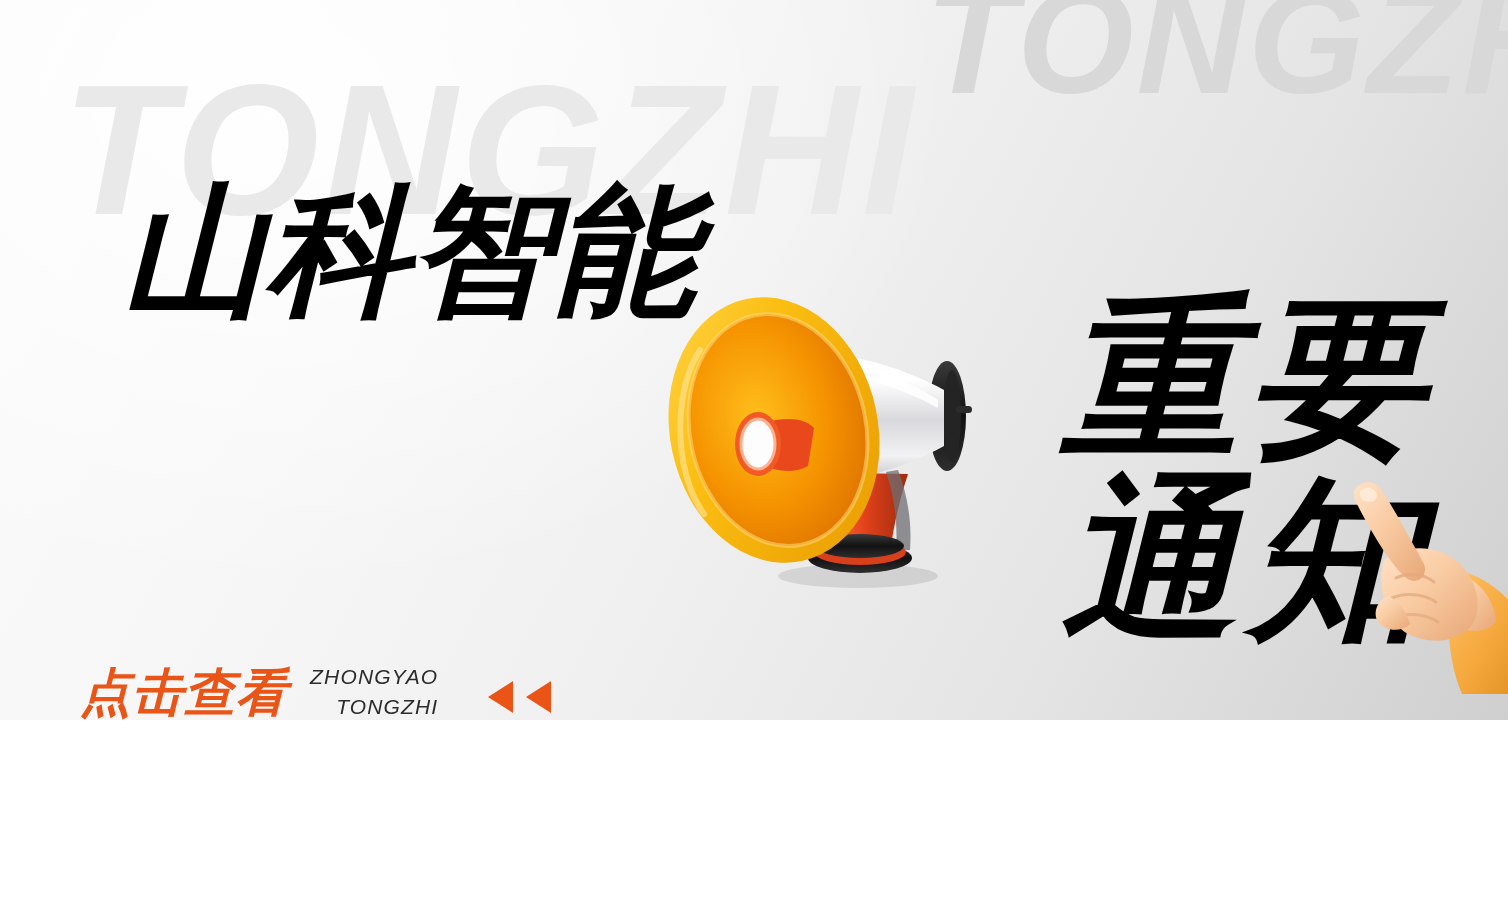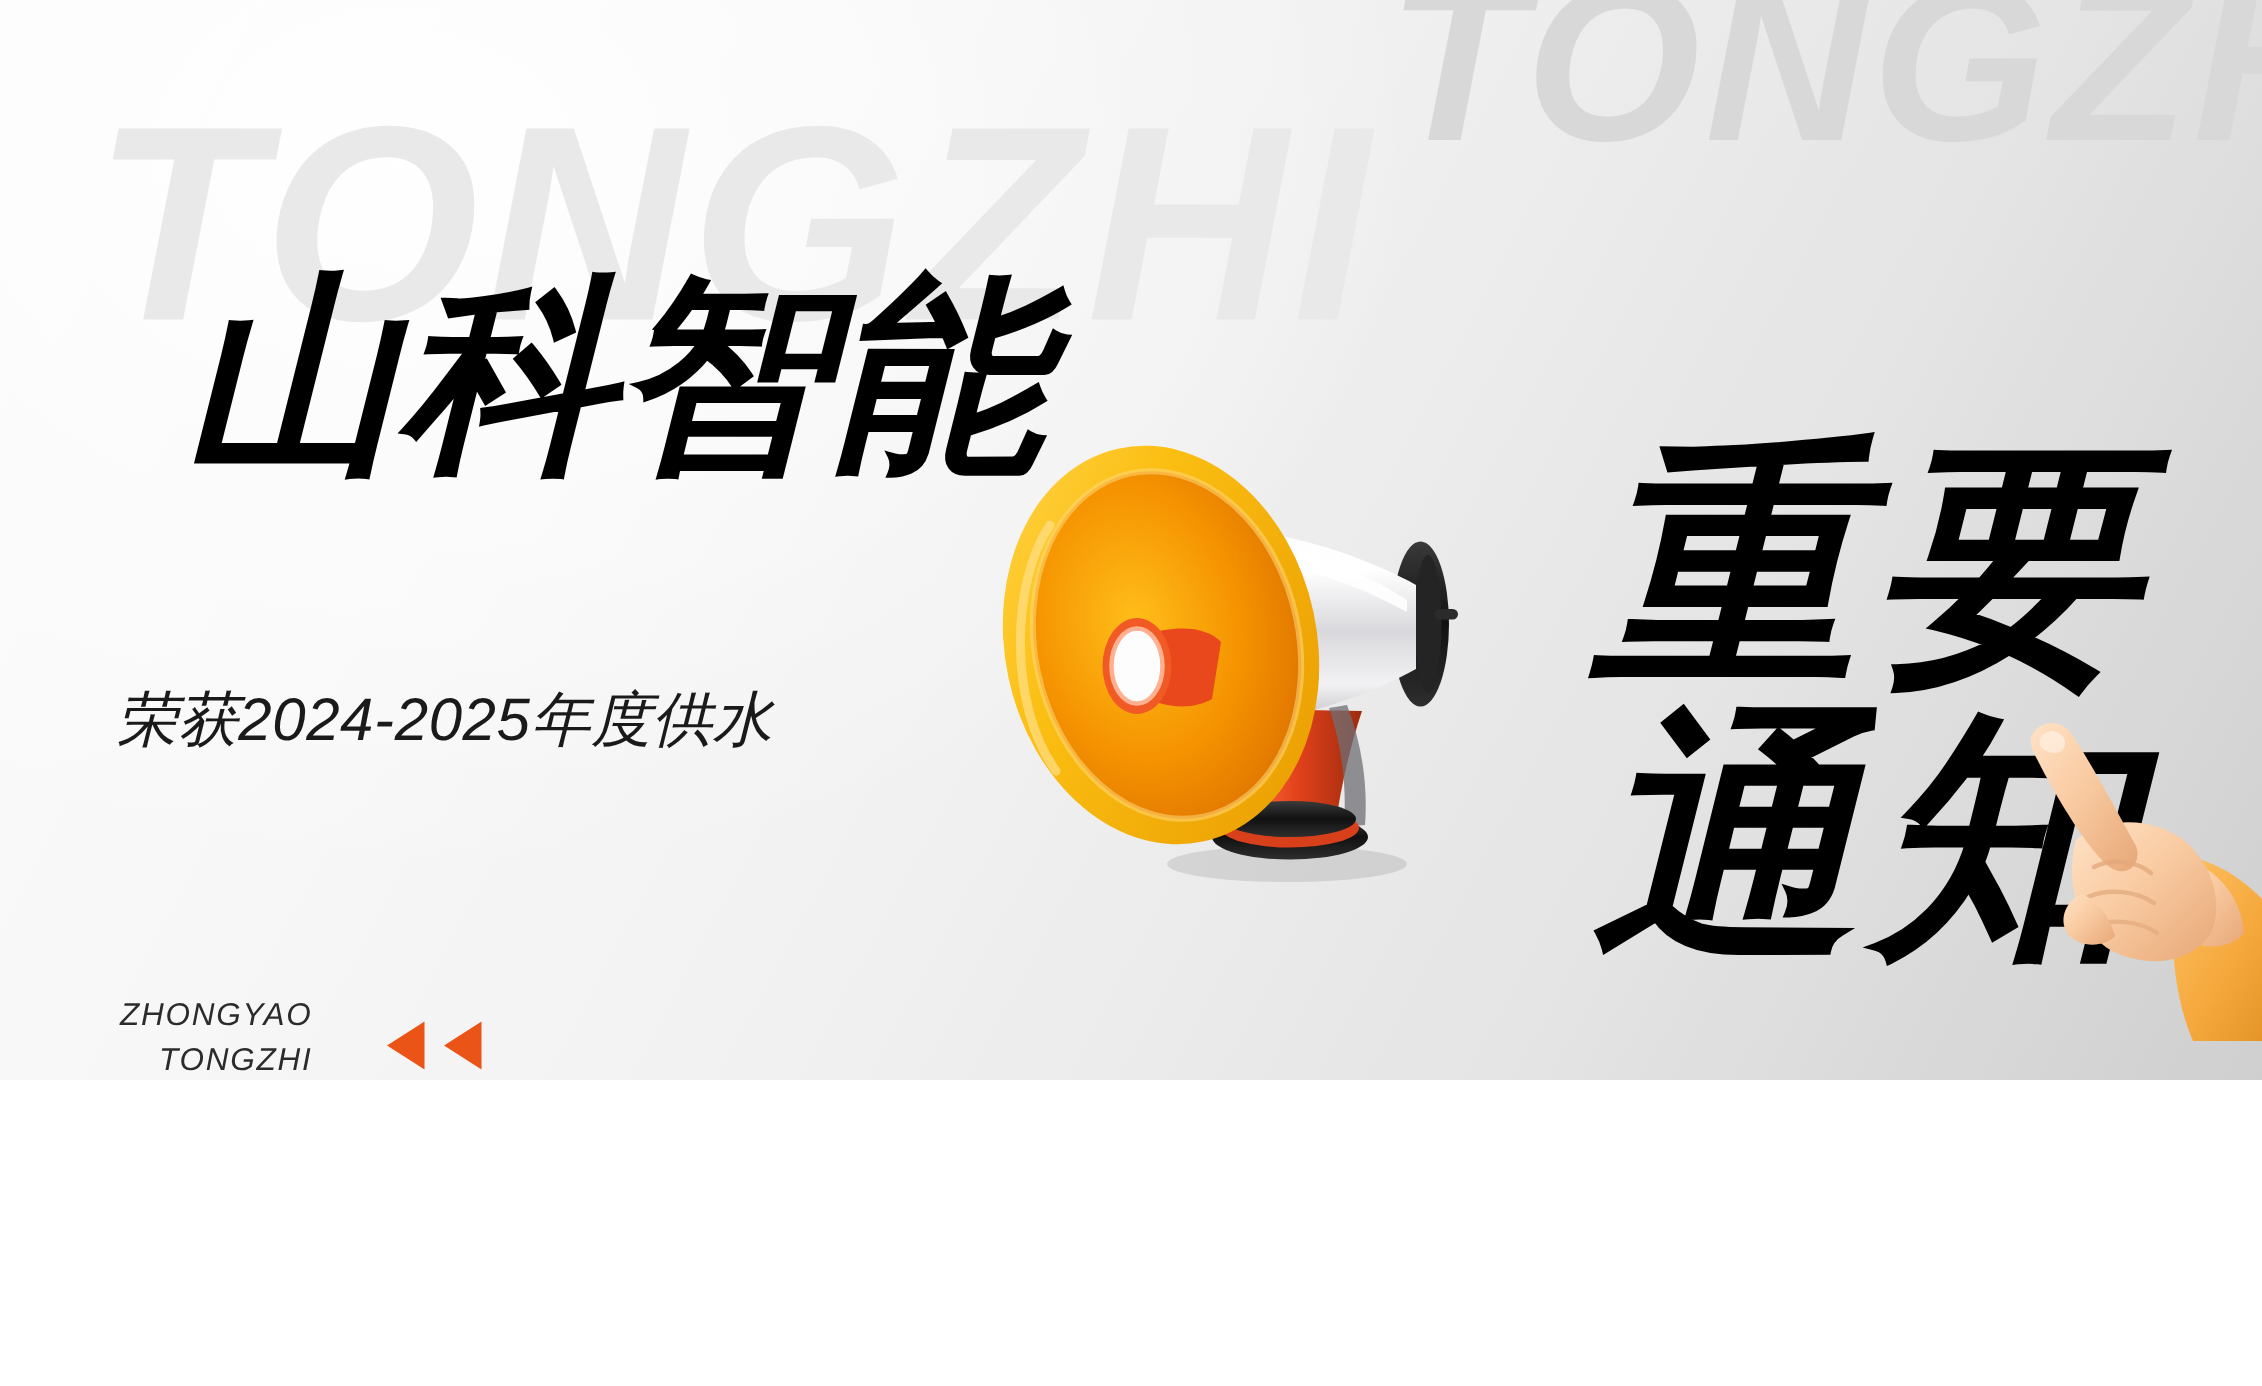--- a/index.html
+++ b/index.html
@@ -239,24 +239,24 @@
       <ellipse cx="150" cy="186" rx="17" ry="25" fill="#fdfdfd"></ellipse>
       <ellipse cx="150" cy="186" rx="17" ry="25" fill="none" stroke="#ffb090" stroke-width="3"></ellipse>
 
       <path d="M92 92 C 66 130, 64 212, 96 256" fill="none" stroke="#ffe089" stroke-width="6" opacity="0.7" stroke-linecap="round"></path>
     </svg>
   </div>
 
   <div id="brand-title">山科智能</div>
 
   <div id="subtitle">
-    <div class="sub-line light">荣获2024-2025年度供水</div>
   </div>
 
   <div id="cta-row">
+    <div id="cta-label">点击查看</div>
     <div id="cta-pinyin">
       <div>ZHONGYAO</div>
       <div>TONGZHI</div>
     </div>
     <div id="cta-arrows">
       <span class="tri-left"></span>
       <span class="tri-left"></span>
     </div>
   </div>
 

